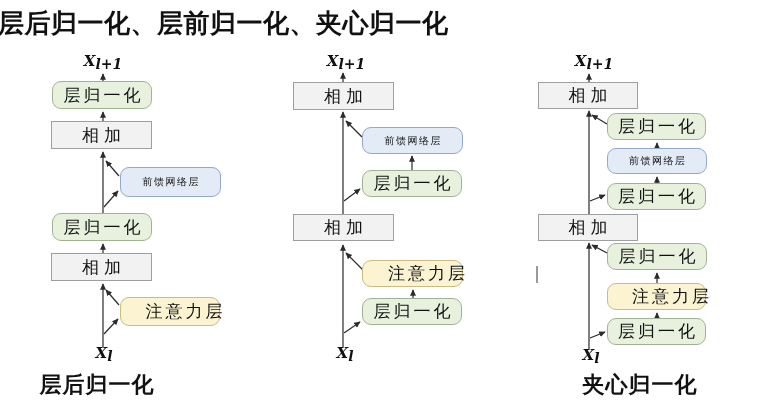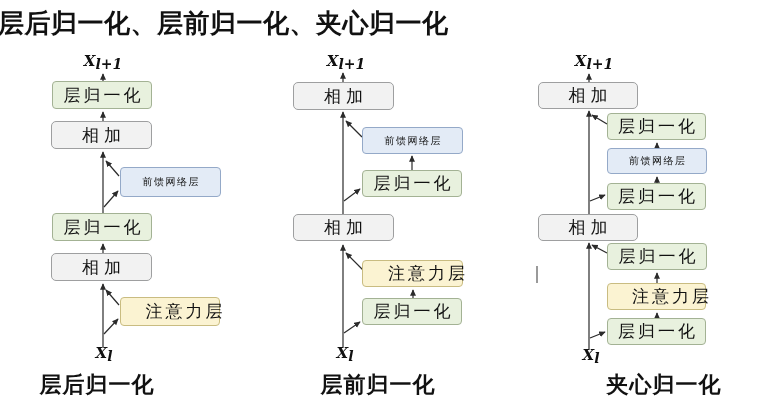--- a/index.html
+++ b/index.html
@@ -12,26 +12,26 @@
   .title{
     position:absolute;left:-2px;top:6px;
     font-size:26px;font-weight:700;letter-spacing:0.5px;
     color:var(--text,#0a0a0a);white-space:nowrap;
   }
   svg.arrows{position:absolute;left:0;top:0;width:768px;height:403px;}
   .col{position:absolute;inset:0;}
   .box{
     position:absolute;box-sizing:border-box;
     display:flex;align-items:center;justify-content:center;
-    border-radius:4px;font-size:17px;font-weight:500;letter-spacing:3px;
+    border-radius:9px;font-size:17px;font-weight:500;letter-spacing:3px;
     color:var(--text,#111);white-space:nowrap;line-height:1;
     text-indent:3px; 
   }
   .green{background:var(--green_fill,#e8f1de);border:1.4px solid var(--green_border,#a3b294);}
-  .gray{background:var(--gray_fill,#f2f2f2);border:1.4px solid var(--gray_border,#9e9fa0);border-radius:5px;}
+  .gray{background:var(--gray_fill,#f2f2f2);border:1.4px solid var(--gray_border,#9e9fa0);border-radius:0;}
   .blue{background:var(--blue_fill,#e3ebf6);border:1.4px solid var(--blue_border,#94a9c8);}
   .yellow{background:var(--yellow_fill,#fbf3d2);border:1.4px solid var(--yellow_border,#c9bc81);padding-left:28px;}
   .small5{font-size:10px;letter-spacing:1.5px;text-indent:1.5px;}
   .add{letter-spacing:5px;text-indent:5px;}
   .xl{
     position:absolute;transform:translateX(-50%);
     font-family:"DejaVu Serif","Liberation Serif",serif;
     font-style:italic;font-weight:700;font-size:15px;line-height:1.2;
     white-space:nowrap;
   }
@@ -120,34 +120,33 @@
     </div>
     <div class="box gray add" style="left:293px;top:82px;width:101px;height:28px">相加</div>
     <div class="box blue small5" style="left:362px;top:127px;width:101px;height:27px">前馈网络层</div>
     <div class="box green" style="left:362px;top:170px;width:100px;height:27px">层归一化</div>
     <div class="box gray add" style="left:293px;top:214px;width:101px;height:27px">相加</div>
     <div class="box yellow" style="left:362px;top:260px;width:101px;height:27px">注意力层</div>
     <div class="box green" style="left:362px;top:298px;width:100px;height:27px">层归一化</div>
     <div class="xl" style="left:345px;top:344px">
       <span>X</span><span class="sub">l</span>
     </div>
-    <div class="caption" style="left:378px;top:370px">层前归一化</div>
   </div>
 
   <div class="col">
     <div class="xl" style="left:594px;top:52px">
       <span>X</span><span class="sub">l+1</span>
     </div>
     <div class="box gray add" style="left:538px;top:82px;width:100px;height:27px">相加</div>
     <div class="box green" style="left:607px;top:113px;width:99px;height:27px">层归一化</div>
     <div class="box blue small5" style="left:607px;top:148px;width:100px;height:26px">前馈网络层</div>
     <div class="box green" style="left:607px;top:183px;width:99px;height:27px">层归一化</div>
     <div class="box gray add" style="left:538px;top:214px;width:100px;height:27px">相加</div>
     <div class="box green" style="left:607px;top:243px;width:100px;height:27px">层归一化</div>
     <div class="box yellow" style="left:607px;top:283px;width:99px;height:27px">注意力层</div>
     <div class="box green" style="left:607px;top:318px;width:99px;height:27px">层归一化</div>
     <div class="xl" style="left:591px;top:346px">
       <span>X</span><span class="sub">l</span>
     </div>
-    <div class="caption" style="left:664px;top:370px">夹心归一化</div>
+    <div class="caption" style="left:640px;top:370px">夹心归一化</div>
   </div>
 
 </div>
 
 </body></html>

